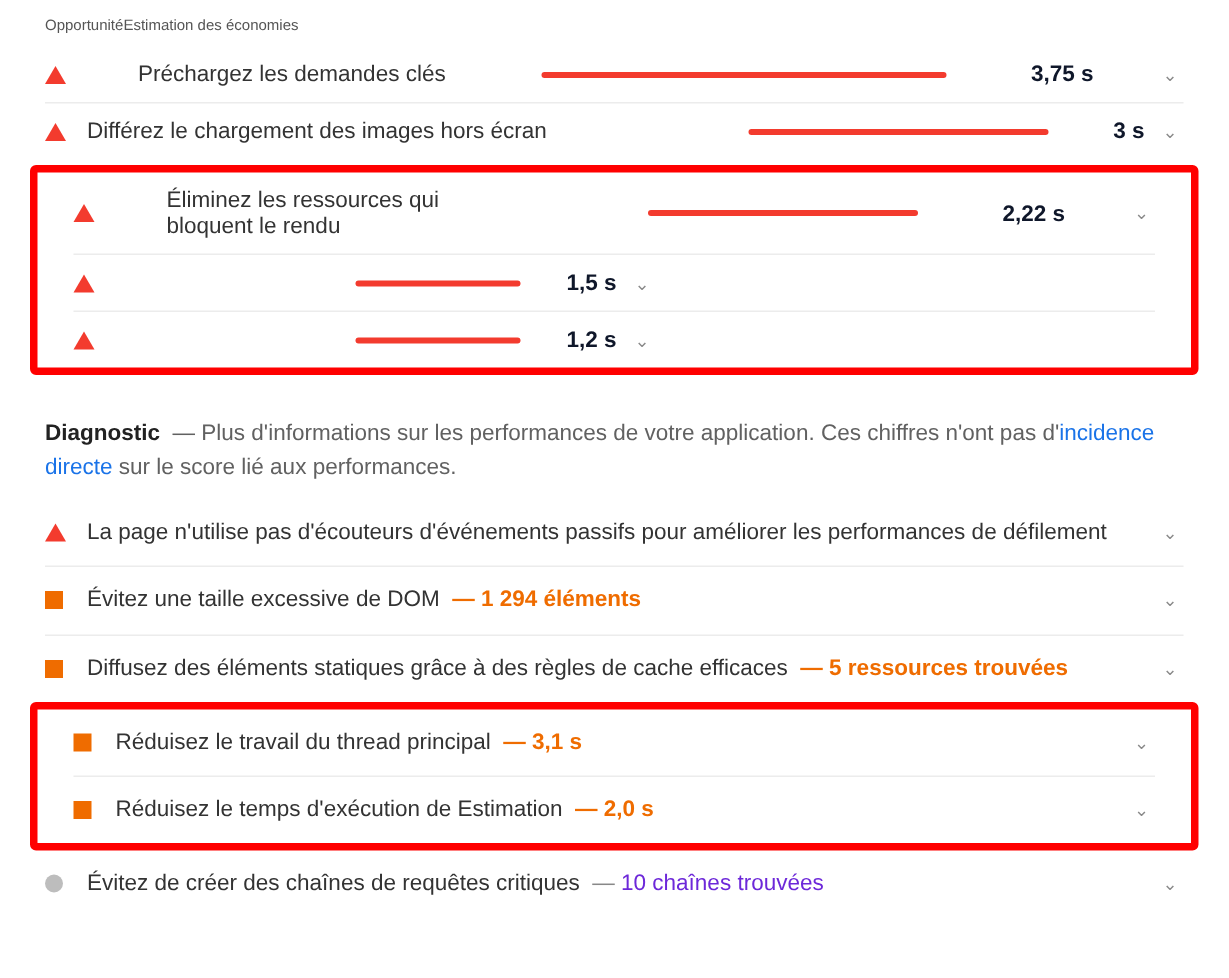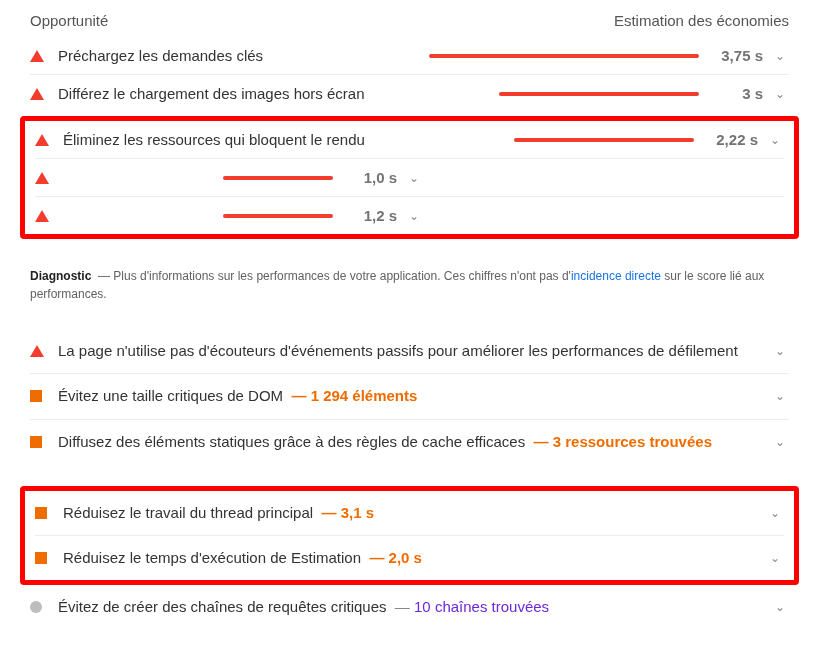--- a/index.html
+++ b/index.html
@@ -1,31 +1,31 @@
 <!DOCTYPE html>
 <html><head>
   <meta charset="utf-8">
   <style>
     * { margin:0; padding:0; box-sizing:border-box; }
     body { font-family: Arial, Helvetica, sans-serif; background:#fff; padding:12px 30px 20px; width:819px; color:#333; font-size:15px; }
-    .headers { display:flex; justify-content:space-between; font-size:15px; color:#555; padding:0 0 8px; }
+    .headers { display:flex; justify-content:flex-start; font-size:10px; color:#555; padding:0 0 8px; }
     .opp-row { display:flex; align-items:center; padding:10px 0; border-top:1px solid #ececec; }
-    .opp-row.first { border-top:none; }
+    .opp-row.first { border-top:none;gap:34px; }
     .status { width:14px; height:12px; margin-right:14px; flex-shrink:0; }
     .tri-red { width:0; height:0; border-left:7px solid transparent; border-right:7px solid transparent; border-bottom:12px solid #f33b2e; }
     .sq-orange { width:12px; height:12px; background:#ef6c00; }
     .sq-gray   { width:12px; height:12px; background:#bdbdbd; border-radius:50%; }
     .label { flex:1; color:#333; }
     .bar-area { width:270px; height:4px; position:relative; }
     .bar-fill { position:absolute; top:0; height:4px; background:#f33b2e; border-radius:2px; }
-    .savings { width:58px; text-align:right; color:#737373; font-weight:bold; margin-left:6px; }
+    .savings { width:58px; text-align:right; color:#0f172a; font-weight:bold; margin-left:6px; }
     .chev { width:18px; text-align:center; color:#8a8a8a; margin-left:8px; font-size:12px; }
-    .highlight-box { border:5px solid #f00; border-radius:4px; margin:4px -10px 0; padding:0 10px; }
+    .highlight-box { border:5px solid #f00; border-radius:4px; margin:4px -10px 0; padding:0 24px; }
     .section-gap { margin-top:28px; }
-    .diag-header { font-size:12px; color:#616161; line-height:1.5; margin-bottom:26px; }
+    .diag-header { font-size:15px; color:#616161; line-height:1.5; margin-bottom:10px; }
     .diag-header b { color:#222; }
     .diag-header a { color:#1a73e8; text-decoration:none; }
     .diag-row { display:flex; align-items:center; padding:12px 0; border-top:1px solid #ececec; }
     .diag-row.first { border-top:none; }
     .diag-text { flex:1; color:#333; line-height:1.35; }
     .meta-orange { color:#ef6c00; font-weight:bold;text-align:right; }
     .meta-gray { color:#6d28d9; }
     .dash-orange { color:#ef6c00; font-weight:bold; }
     .dash-gray { color:#888; }
   </style>
@@ -75,21 +75,21 @@
         <div class="savings">2,22 s</div>
         <div class="chev">⌄</div>
       </div>
       <div class="opp-row">
         <div class="status">
           <div class="tri-red"></div>
         </div>
         <div class="bar-area">
           <div class="bar-fill" style="left:160px;width:110px;"></div>
         </div>
-        <div class="savings">1,0 s</div>
+        <div class="savings">1,5 s</div>
         <div class="chev">⌄</div>
       </div>
       <div class="opp-row">
         <div class="status">
           <div class="tri-red"></div>
         </div>
         <div class="bar-area">
           <div class="bar-fill" style="left:160px;width:110px;"></div>
         </div>
         <div class="savings">1,2 s</div>
@@ -109,32 +109,32 @@
         <div class="status">
           <div class="tri-red"></div>
         </div>
         <div class="diag-text"><span>La page n'utilise pas d'écouteurs d'événements passifs pour améliorer les performances de défilement</span></div>
         <div class="chev">⌄</div>
       </div>
       <div class="diag-row">
         <div class="status">
           <div class="sq-orange"></div>
         </div>
-        <div class="diag-text"><span>Évitez une taille critiques de DOM</span> &nbsp;<span class="dash-orange">—</span> <span class="meta-orange">1 294 éléments</span></div>
+        <div class="diag-text"><span>Évitez une taille excessive de DOM</span> &nbsp;<span class="dash-orange">—</span> <span class="meta-orange">1 294 éléments</span></div>
         <div class="chev">⌄</div>
       </div>
       <div class="diag-row">
         <div class="status">
           <div class="sq-orange"></div>
         </div>
-        <div class="diag-text"><span>Diffusez des éléments statiques grâce à des règles de cache efficaces</span> &nbsp;<span class="dash-orange">—</span> <span class="meta-orange">3 ressources trouvées</span></div>
+        <div class="diag-text"><span>Diffusez des éléments statiques grâce à des règles de cache efficaces</span> &nbsp;<span class="dash-orange">—</span> <span class="meta-orange">5 ressources trouvées</span></div>
         <div class="chev">⌄</div>
       </div>
     </div>
-  <div class="highlight-box" style="margin-top:22px;">
+  <div class="highlight-box" style="margin-top:0;">
     <div id="diag-box">
         <div class="diag-row first">
           <div class="status">
             <div class="sq-orange"></div>
           </div>
           <div class="diag-text"><span>Réduisez le travail du thread principal</span> &nbsp;<span class="dash-orange">—</span> <span class="meta-orange">3,1 s</span></div>
           <div class="chev">⌄</div>
         </div>
         <div class="diag-row">
           <div class="status">

